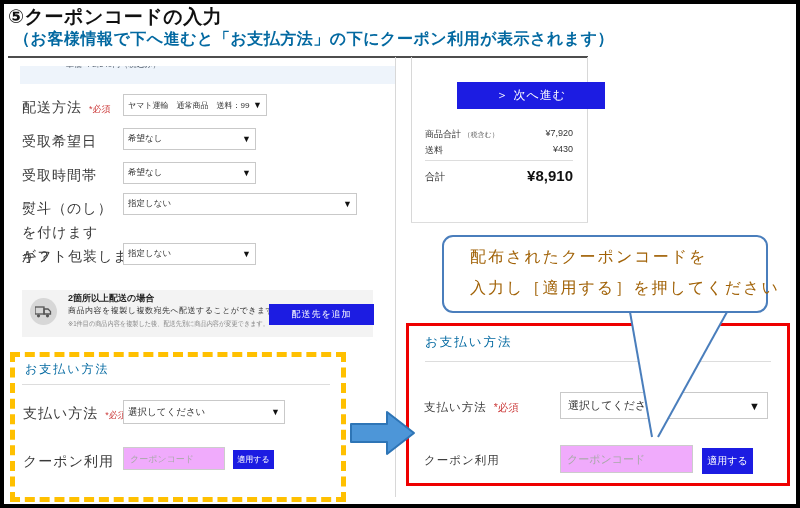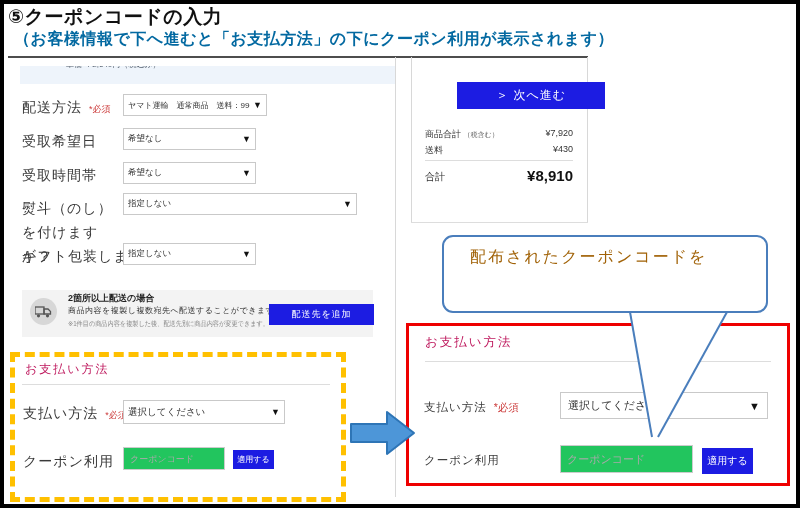--- a/index.html
+++ b/index.html
@@ -22,23 +22,23 @@
   .drop .arr{font-size:9px;color:#111;margin-left:3px;}
   .graybox{left:22px;top:290px;width:351px;height:47px;background:#f3f3f3;}
   .gicon{left:30px;top:298px;width:27px;height:27px;border-radius:50%;background:#d7d7d7;
          display:flex;align-items:center;justify-content:center;}
   .gtitle{left:68px;top:292px;font-size:9px;font-weight:bold;color:#222;}
   .gdesc{left:68px;top:305px;font-size:8px;color:#333;letter-spacing:0.5px;}
   .gnote{left:68px;top:319px;font-size:7px;color:#888;transform:scaleX(0.88);transform-origin:left top;white-space:nowrap;}
   .btn{background:#1c1ce2;color:#fff;display:flex;align-items:center;justify-content:center;
        cursor:pointer;border:none;}
   .ybox{left:10px;top:352px;width:326px;height:140px;border:5px dashed #ffc000;}
-  .payhead{font-size:12px;color:#be185d;letter-spacing:2px;}
+  .payhead{font-size:12px;color:#0369a1;letter-spacing:2px;}
   .hr{height:1px;background:#ddd;}
-  .inp{position:absolute;border:1px solid #ccc;background:#22c55e;box-sizing:border-box;
+  .inp{position:absolute;border:1px solid #ccc;background:#f0abfc;box-sizing:border-box;
        font-family:"Liberation Sans",sans-serif;color:#333;padding:0 6px;}
   .inp::placeholder{color:#a9a9a9;}
   .sum-row{font-size:9px;color:#333;}
   .rbox{left:406px;top:323px;width:378px;height:157px;border:3px solid #ee0000;}
   .bubble{left:442px;top:235px;width:322px;height:74px;background:#fff;border:2px solid #4a7ebc;
           border-radius:11px;z-index:6;}
   .bubble div{position:absolute;left:26px;font-size:16px;color:#a16207;letter-spacing:2px;white-space:nowrap;}
   svg{display:block;}
 </style>
 </head>
@@ -158,13 +158,14 @@
 <div class="abs btn" style="left:702px;top:448px;width:51px;height:26px;font-size:10px;">適用する</div>
 
 <svg class="abs" style="left:615px;top:310px;z-index:5;" width="125" height="132" viewBox="0 0 125 132">
   <polygon points="15,2 112,2 43,127 36,127" fill="#ffffff"></polygon>
   <line x1="15" y1="2" x2="37" y2="127" stroke="#4a7ebc" stroke-width="2"></line>
   <line x1="112" y1="2" x2="43" y2="127" stroke="#4a7ebc" stroke-width="2"></line>
 </svg>
 
 <div class="abs bubble">
   <div style="top:10px;">配布されたクーポンコードを</div>
+  <div style="top:41px;">入力し［適用する］を押してください</div>
 </div>
 
 </body></html>

